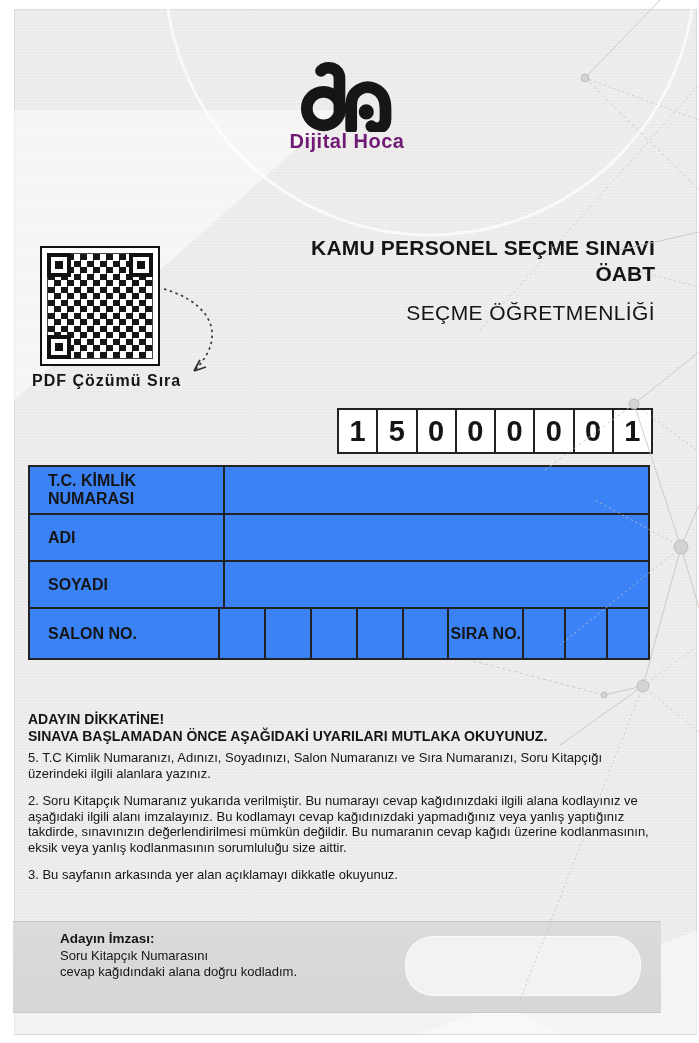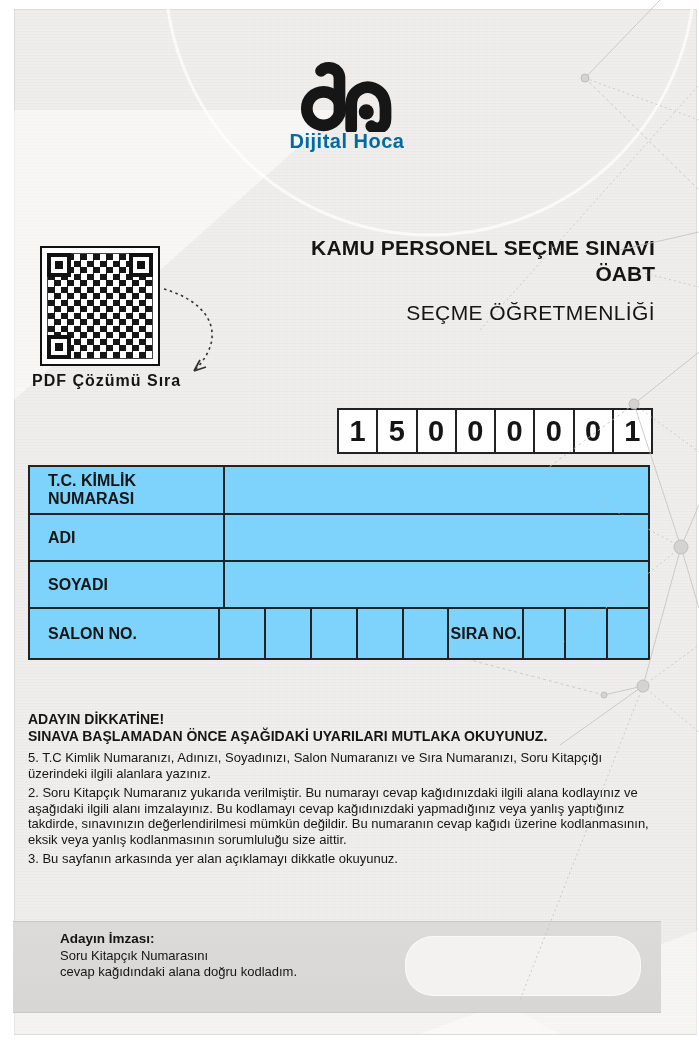--- a/index.html
+++ b/index.html
@@ -15,21 +15,21 @@
       repeating-linear-gradient(90deg, rgba(0,0,0,.012) 0 1px, transparent 1px 2px);
     border:1px solid #dddcda;
   }
   .decor{position:absolute;left:0;top:0;width:699px;height:1043px;pointer-events:none;}
   .decor.under{z-index:1;}
   .decor.over{z-index:6;}
 
   
   .logo{position:absolute;left:272px;top:60px;width:150px;height:95px;text-align:center;z-index:3;}
   .logo svg{display:block;margin:0 auto;}
-  .logo .logo-text{font-weight:bold;font-size:20px;letter-spacing:.5px;color:#0369a1;margin-top:-2px;}
+  .logo .logo-text{font-weight:bold;font-size:20px;letter-spacing:.5px;color:#701a75;margin-top:-2px;}
 
   
   .titles{position:absolute;right:44px;top:236px;text-align:right;z-index:3;}
   .titles .t1{font-weight:bold;font-size:21px;letter-spacing:.2px;}
   .titles .t2{font-weight:bold;font-size:21px;margin-top:2px;}
   .subject{position:absolute;right:44px;top:301px;font-size:21px;letter-spacing:.4px;z-index:3;}
 
   
   .qr-frame{
     position:absolute;left:40px;top:246px;width:104px;height:104px;z-index:3;
@@ -52,40 +52,40 @@
     position:absolute;left:337px;top:408px;width:316px;height:46px;z-index:3;
     display:flex;border:2px solid #222;background:#fff;box-sizing:border-box;
   }
   .bk-cell{flex:1;border-right:2px solid #222;display:flex;align-items:center;justify-content:center;
     font-weight:bold;font-size:29px;background:#fff;}
   .bk-cell:last-child{border-right:none;}
 
   
   .form-table{
     position:absolute;left:28px;top:465px;width:622px;z-index:3;
-    border:2px solid #222;background:#7dd3fc;box-sizing:border-box;
+    border:2px solid #222;background:#3b82f6;box-sizing:border-box;
   }
   .f-row{display:flex;height:45px;border-top:2px solid #222;}
   .f-row:first-child{border-top:none;height:46px;}
   .f-row.last{height:49px;}
   .f-label{width:195px;display:flex;align-items:center;padding-left:18px;box-sizing:border-box;
     font-weight:bold;font-size:16px;border-right:2px solid #222;}
   .f-input{flex:1;}
   .s-cell{width:45px;border-right:2px solid #222;}
   .s-cell:first-of-type{border-left:0;}
   .sira-label{width:75px;display:flex;align-items:center;justify-content:center;
     font-weight:bold;font-size:16px;border-right:2px solid #222;}
   .s2-cell{width:41px;border-right:2px solid #222;}
   .s2-cell.end{border-right:none;}
 
   
   .notice{position:absolute;left:28px;top:711px;width:632px;font-size:13px;line-height:15.5px;z-index:3;}
   .notice .nh{font-weight:bold;font-size:14px;line-height:16.5px;}
   .notice p{margin:6px 0 0 0;}
-  .notice p.gap{margin-top:4px;}
+  .notice p.gap{margin-top:12px;}
 
   
   .sig-band{
     position:absolute;left:13px;top:921px;width:648px;height:90px;z-index:3;
     background:linear-gradient(180deg,#dcdbd9 0%,#d7d6d4 100%);
     border-top:1px solid #c7c6c4;border-bottom:1px solid #c9c8c6;
   }
   .sig-text{position:absolute;left:47px;top:9px;font-size:13px;line-height:16.5px;}
   .sig-text .sl{font-weight:bold;font-size:13.5px;}
   .sig-box{

